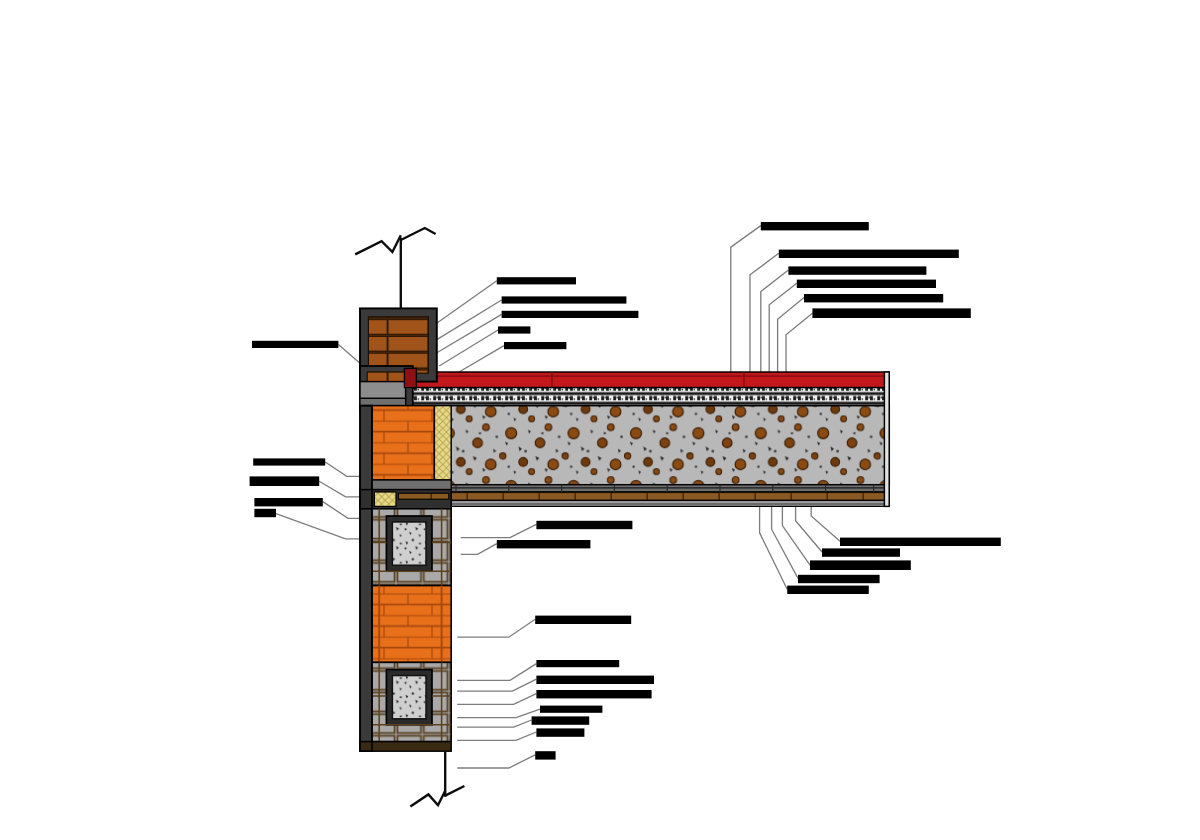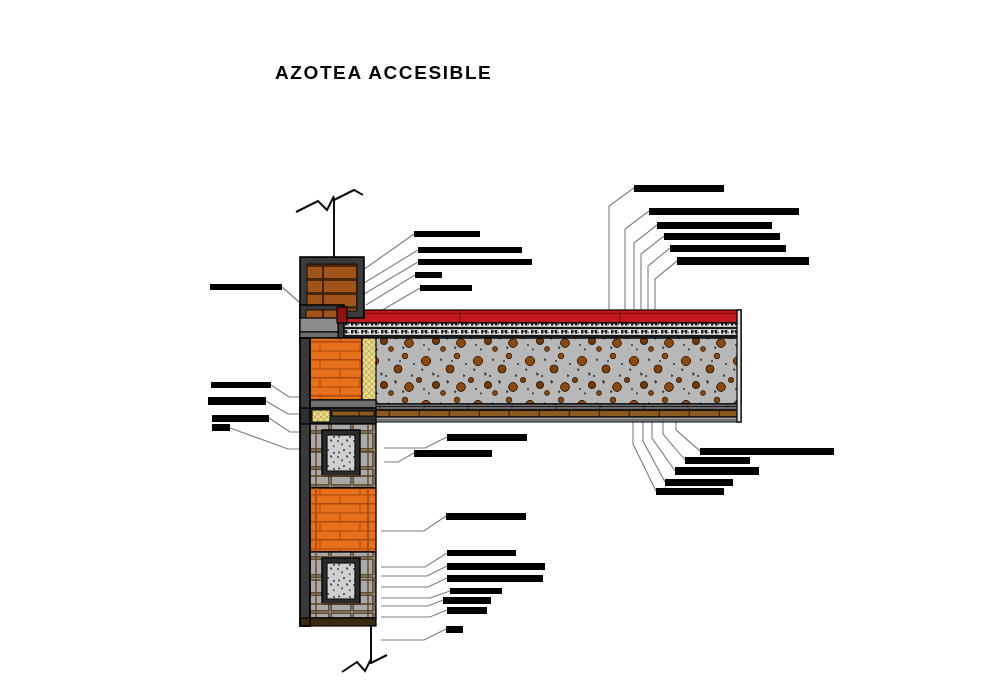--- a/index.html
+++ b/index.html
@@ -39,21 +39,20 @@
     left: 0;
     top: 0;
     display: block;
   }
 </style>
 </head>
 <body>
 
 <div id="drawing-root">
 
-  <div id="detail-title">AZOTEA ACCESIBLE</div>
 
   <svg id="section-svg" width="1000" height="700" viewBox="0 0 1000 700">
 
     <defs>
 
       <pattern id="pat-mortar" width="10" height="8" patternUnits="userSpaceOnUse">
         <rect width="10" height="8" fill="#f0f0f0"></rect>
         <rect x="0" y="0" width="10" height="1.2" fill="#1a1a1a"></rect>
         <rect x="0" y="6.8" width="10" height="1.2" fill="#1a1a1a"></rect>
         <rect x="1" y="2" width="2.4" height="3.6" fill="#202020"></rect>

